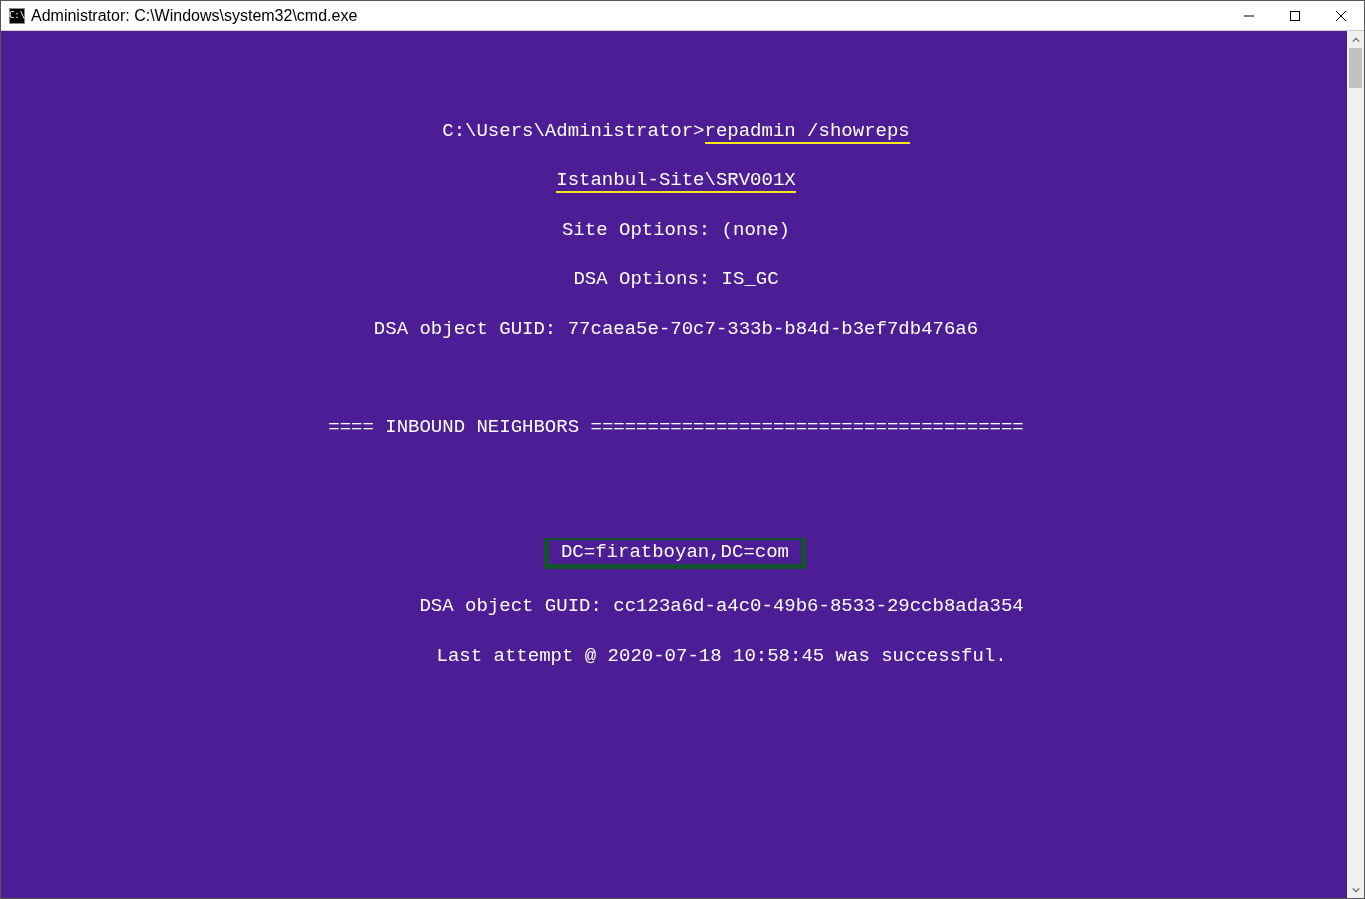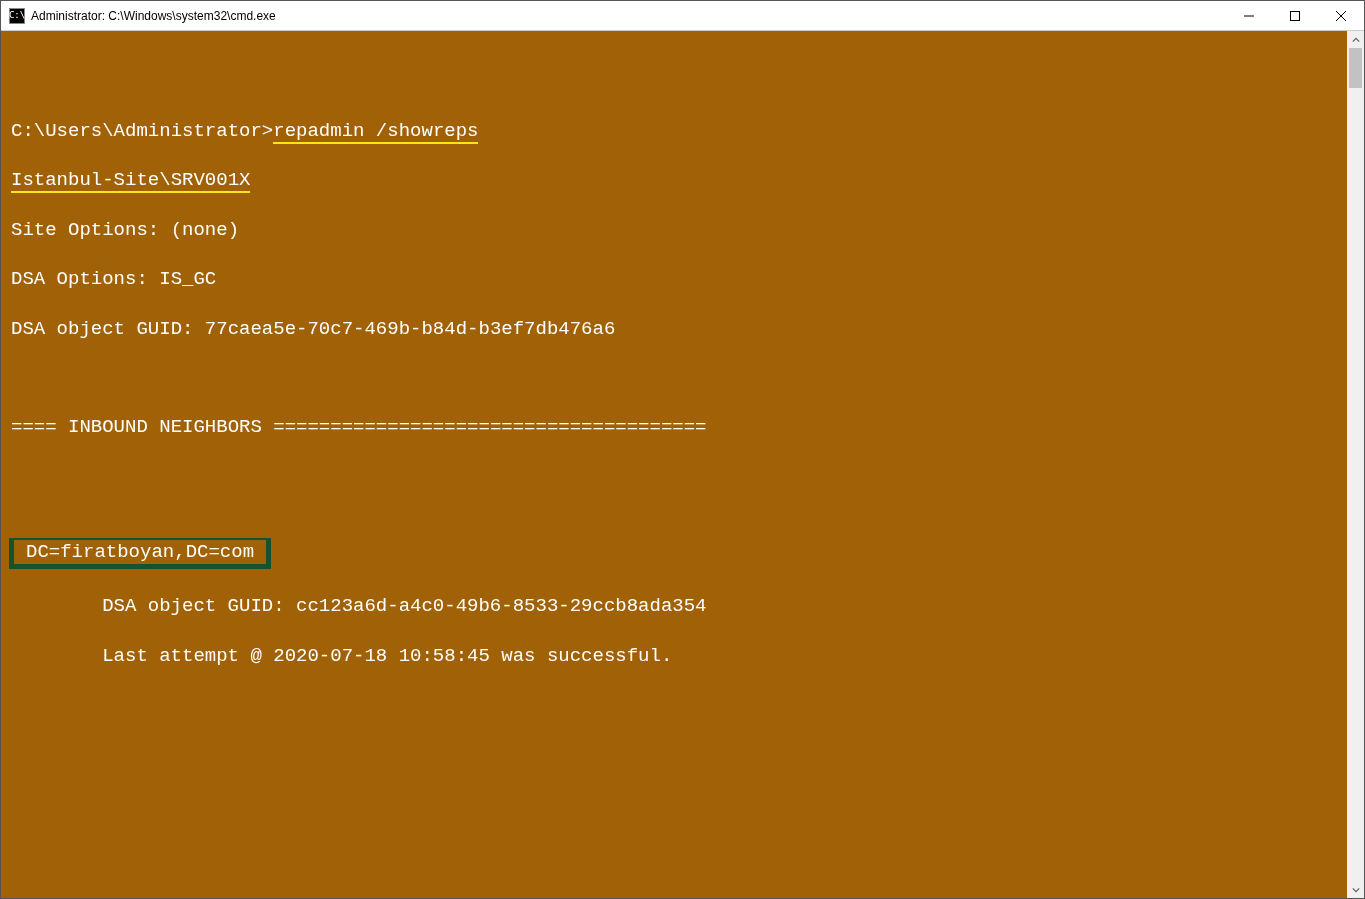--- a/index.html
+++ b/index.html
@@ -26,21 +26,21 @@
   .titlebar .app-icon {
     width: 16px; height: 16px;
     margin: 0 6px 0 8px;
     display: flex; align-items: center; justify-content: center;
     background: #000; color: #fff;
     font: 9px/1 Consolas, monospace;
     border: 1px solid #888;
   }
   .titlebar .title-text {
     flex: 1;
-    font-size: 12px;
+    font-size: 16px;
     color: #000;
     white-space: nowrap; overflow: hidden; text-overflow: ellipsis;
   }
   .titlebar .win-controls { display: flex; height: 100%; }
   .titlebar .win-btn {
     width: 46px; height: 100%;
     display: flex; align-items: center; justify-content: center;
     font-size: 10px; color: #000;
     background: transparent;
   }
@@ -49,28 +49,29 @@
   
   .client {
     flex: 1;
     display: flex;
     background: #000;
     position: relative;
     overflow: hidden;
   }
   .terminal {
     flex: 1;
-    background: #a16207;
+    background: #4c1d95;
     color: #fff;
     font-family: Consolas, "Courier New", monospace;
     font-size: 19px;
     line-height: 1.3;
     padding: 14px 6px 6px 10px;
     white-space: pre;
     overflow: hidden;
+    text-align: center;
   }
   .terminal .blank { height: 1.3em; }
 
   
   .vscroll {
     width: 17px;
     background: #f0f0f0;
     display: flex; flex-direction: column;
   }
   .vscroll .arrow {
@@ -128,21 +129,21 @@
   </div>
 
   <div class="client">
 
     <div class="terminal">
 <div class="blank"></div>
 <div><span>C:\Users\Administrator&gt;</span><span class="ul-y">repadmin /showreps</span></div>
 <div><span class="ul-y">Istanbul-Site\SRV001X</span></div>
 <div>Site Options: (none)</div>
 <div>DSA Options: IS_GC</div>
-<div>DSA object GUID: 77caea5e-70c7-469b-b84d-b3ef7db476a6</div>
+<div>DSA object GUID: 77caea5e-70c7-333b-b84d-b3ef7db476a6</div>
 <div class="blank"></div>
 <div>==== INBOUND NEIGHBORS ======================================</div>
 <div class="blank"></div>
 
 <div><span class="hl">DC=firatboyan,DC=com</span></div>
 <div><span class="ind2">DSA object GUID: cc123a6d-a4c0-49b6-8533-29ccb8ada354</span></div>
 <div><span class="ind2">Last attempt @ 2020-07-18 10:58:45 was successful.</span></div>
 <div class="blank"></div>
 
 

